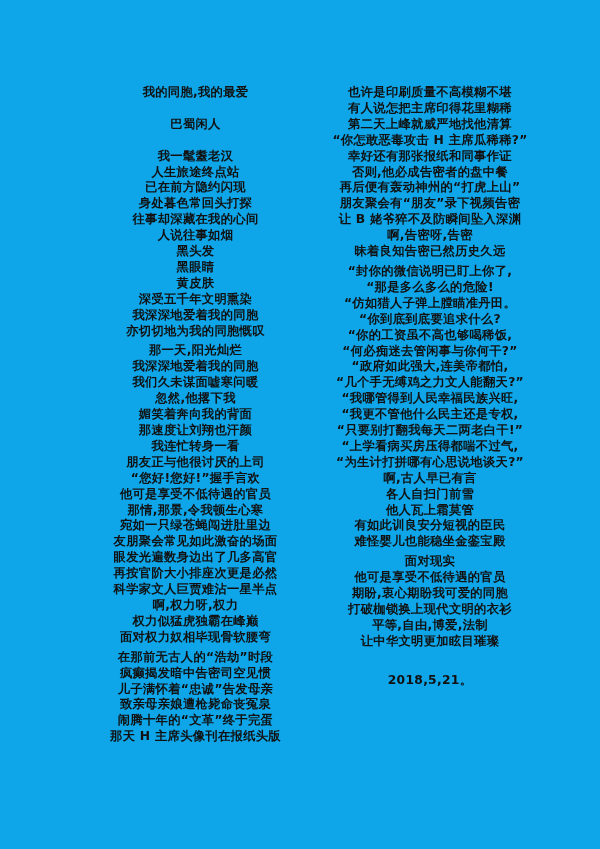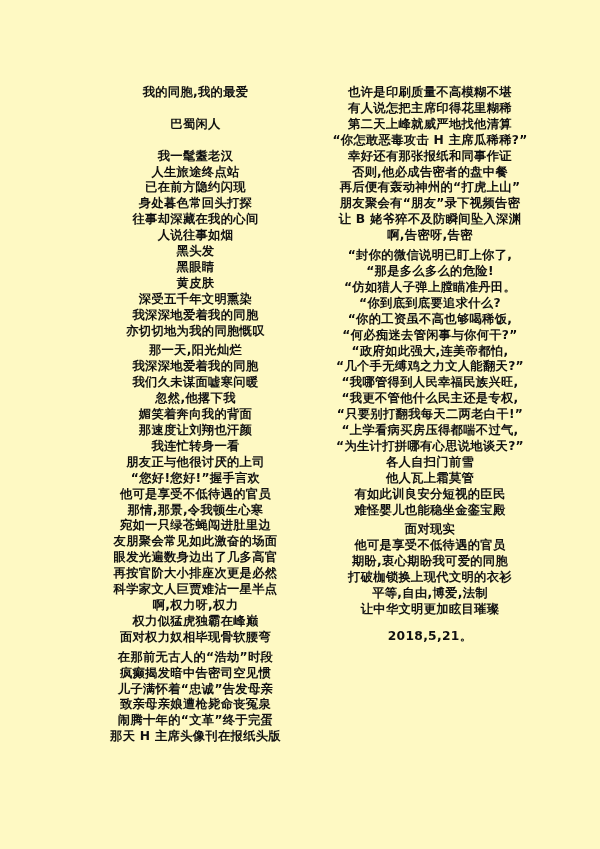--- a/index.html
+++ b/index.html
@@ -4,21 +4,21 @@
 <style>
   html, body {
     margin: 0;
     padding: 0;
     background: #ffffff;
   }
   .page {
     position: relative;
     width: 600px;
     height: 849px;
-    background: #fef9c3;
+    background: #0ea5e9;
     overflow: hidden;
     font-family: "DejaVu Sans", "Liberation Sans", sans-serif;
     font-weight: 700;
     color: #111111;
   }
   .column {
     position: absolute;
     top: 85px;
     text-align: center;
     font-size: 12.3px;
@@ -28,21 +28,21 @@
   }
   .column.left  { left: 78px;  width: 235px; }
   .column.right { left: 296px; width: 268px; }
   .poem-title, .poem-author, .poem-line, .poem-date {
     margin: 0;
     padding: 0;
   }
   .spacer { height: 15.9px; }
   .stanza { margin: 0; }
   .stanza + .stanza { margin-top: 4px; }
-  .poem-date { margin-top: 11px; }
+  .poem-date { margin-top: 23px; }
 </style>
 </head>
 <body>
 
 <div class="page">
 
   <div class="column left">
     <p class="poem-title">我的同胞,我的最爱</p>
     <div class="spacer"></div>
     <p class="poem-author">巴蜀闲人</p>
@@ -100,35 +100,37 @@
           <p class="poem-line">也许是印刷质量不高模糊不堪</p>
           <p class="poem-line">有人说怎把主席印得花里糊稀</p>
           <p class="poem-line">第二天上峰就威严地找他清算</p>
           <p class="poem-line">“你怎敢恶毒攻击 H 主席瓜稀稀?”</p>
           <p class="poem-line">幸好还有那张报纸和同事作证</p>
           <p class="poem-line">否则,他必成告密者的盘中餐</p>
           <p class="poem-line">再后便有轰动神州的“打虎上山”</p>
           <p class="poem-line">朋友聚会有“朋友”录下视频告密</p>
           <p class="poem-line">让 B 姥爷猝不及防瞬间坠入深渊</p>
           <p class="poem-line">啊,告密呀,告密</p>
+          <p class="poem-line">昧着良知告密已然历史久远</p>
         </div>
         <div class="stanza">
           <p class="poem-line">“封你的微信说明已盯上你了,</p>
           <p class="poem-line">“那是多么多么的危险!</p>
           <p class="poem-line">“仿如猎人子弹上膛瞄准丹田。</p>
           <p class="poem-line">“你到底到底要追求什么?</p>
           <p class="poem-line">“你的工资虽不高也够喝稀饭,</p>
           <p class="poem-line">“何必痴迷去管闲事与你何干?”</p>
           <p class="poem-line">“政府如此强大,连美帝都怕,</p>
           <p class="poem-line">“几个手无缚鸡之力文人能翻天?”</p>
           <p class="poem-line">“我哪管得到人民幸福民族兴旺,</p>
           <p class="poem-line">“我更不管他什么民主还是专权,</p>
           <p class="poem-line">“只要别打翻我每天二两老白干!”</p>
           <p class="poem-line">“上学看病买房压得都喘不过气,</p>
           <p class="poem-line">“为生计打拼哪有心思说地谈天?”</p>
+          <p class="poem-line">啊,古人早已有言</p>
           <p class="poem-line">各人自扫门前雪</p>
           <p class="poem-line">他人瓦上霜莫管</p>
           <p class="poem-line">有如此训良安分短视的臣民</p>
           <p class="poem-line">难怪婴儿也能稳坐金銮宝殿</p>
         </div>
         <div class="stanza">
           <p class="poem-line">面对现实</p>
           <p class="poem-line">他可是享受不低待遇的官员</p>
           <p class="poem-line">期盼,衷心期盼我可爱的同胞</p>
           <p class="poem-line">打破枷锁换上现代文明的衣衫</p>

